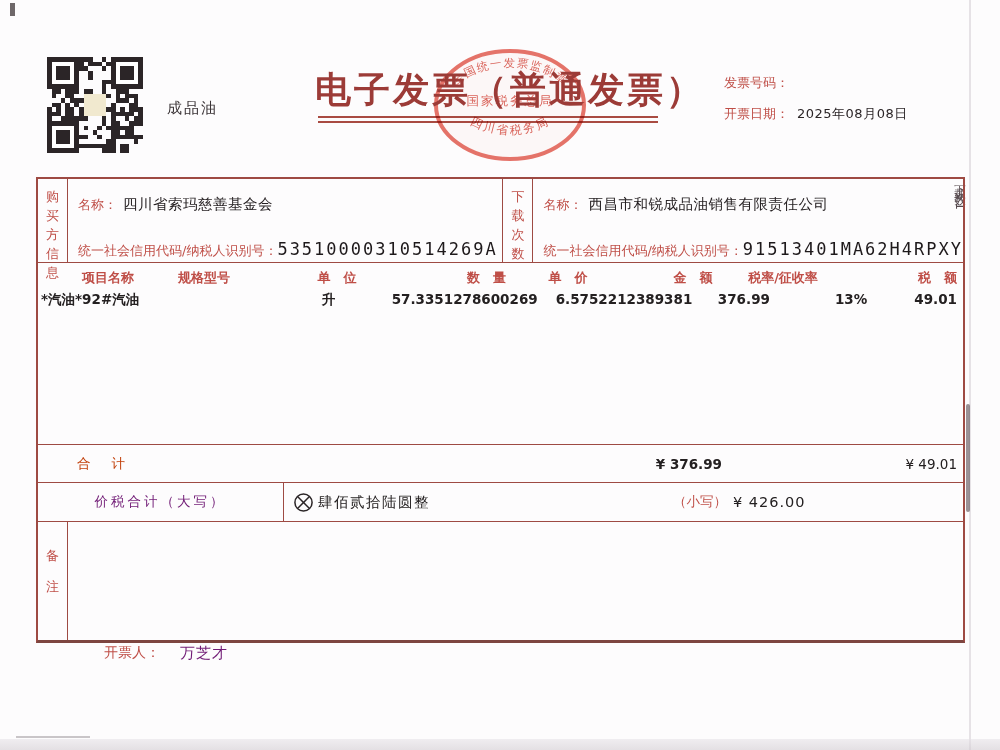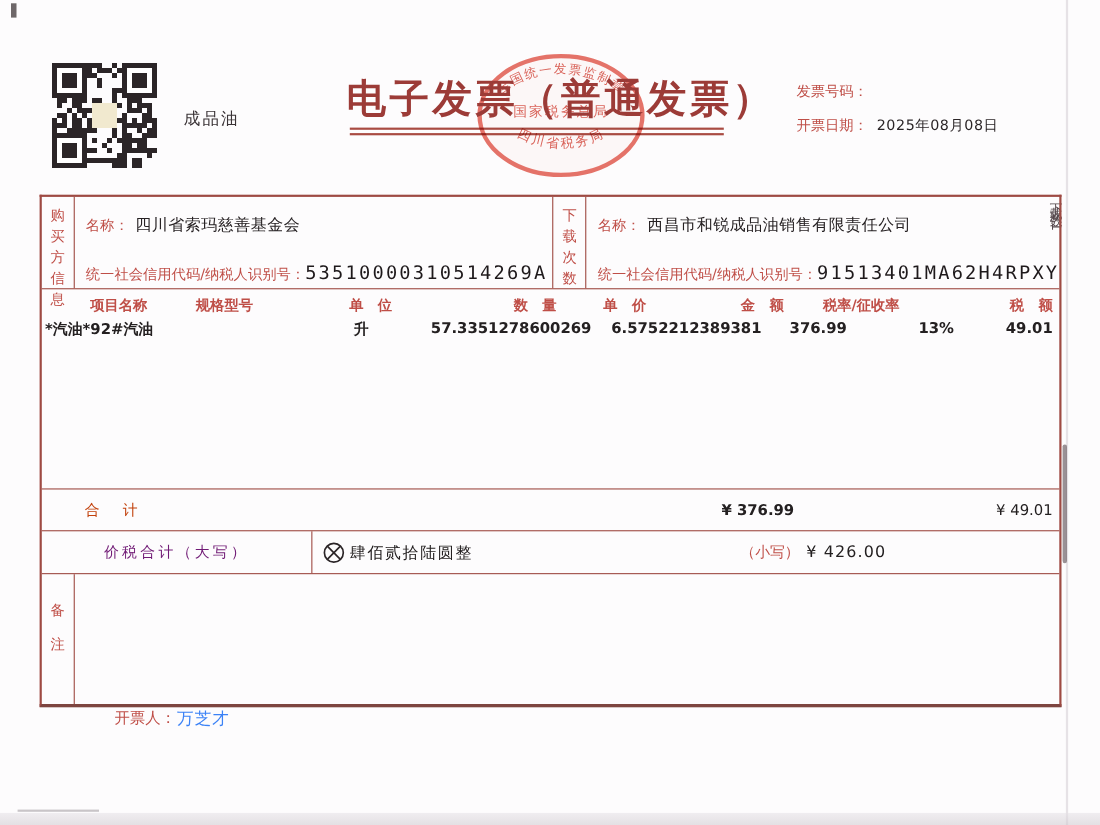--- a/index.html
+++ b/index.html
@@ -72,21 +72,21 @@
   .cross-circle { width:21px; height:21px; margin-right:4px; flex:0 0 auto; }
   .grand-words { font-size:14.5px; color:#242021; letter-spacing:1.5px; }
   .grand-small-label { margin-left:243px; font-size:13.5px; color:#bf4e47; }
   .grand-small-value { margin-left:6px; font-size:14.5px; color:#242021; letter-spacing:1px; }
 
   .remarks-section { flex:1; display:flex; }
   .remarks-label { padding-top:18px; line-height:31px; }
   .remarks-content { flex:1; }
 
   .issuer { position:absolute; left:104px; top:644px; font-size:14px; display:flex; align-items:flex-start; }
-  .issuer .issuer-name { color:#3b82f6; font-size:15px; margin-left:1px; letter-spacing:1px; }
+  .issuer .issuer-name { color:#701a75; font-size:15px; margin-left:20px; letter-spacing:1px; }
 
   
   .art-right-line { position:absolute; left:969px; top:0; width:2px; height:750px; background:#cac4c9; opacity:.45; }
   .art-right-dark { position:absolute; left:966px; top:404px; width:4px; height:108px; background:#6f6468; opacity:.7; border-radius:2px; }
   .art-bottom { position:absolute; left:0; top:739px; width:1000px; height:11px;
            background:linear-gradient(#e5e1e6,#cfc9cf); opacity:.55; }
   .art-topleft { position:absolute; left:10px; top:3px; width:5px; height:13px; background:#3d3537; opacity:.75; }
   .art-botleft { position:absolute; left:16px; top:736px; width:74px; height:2px; background:#8a8387; opacity:.45; }
 </style>
 </head>

